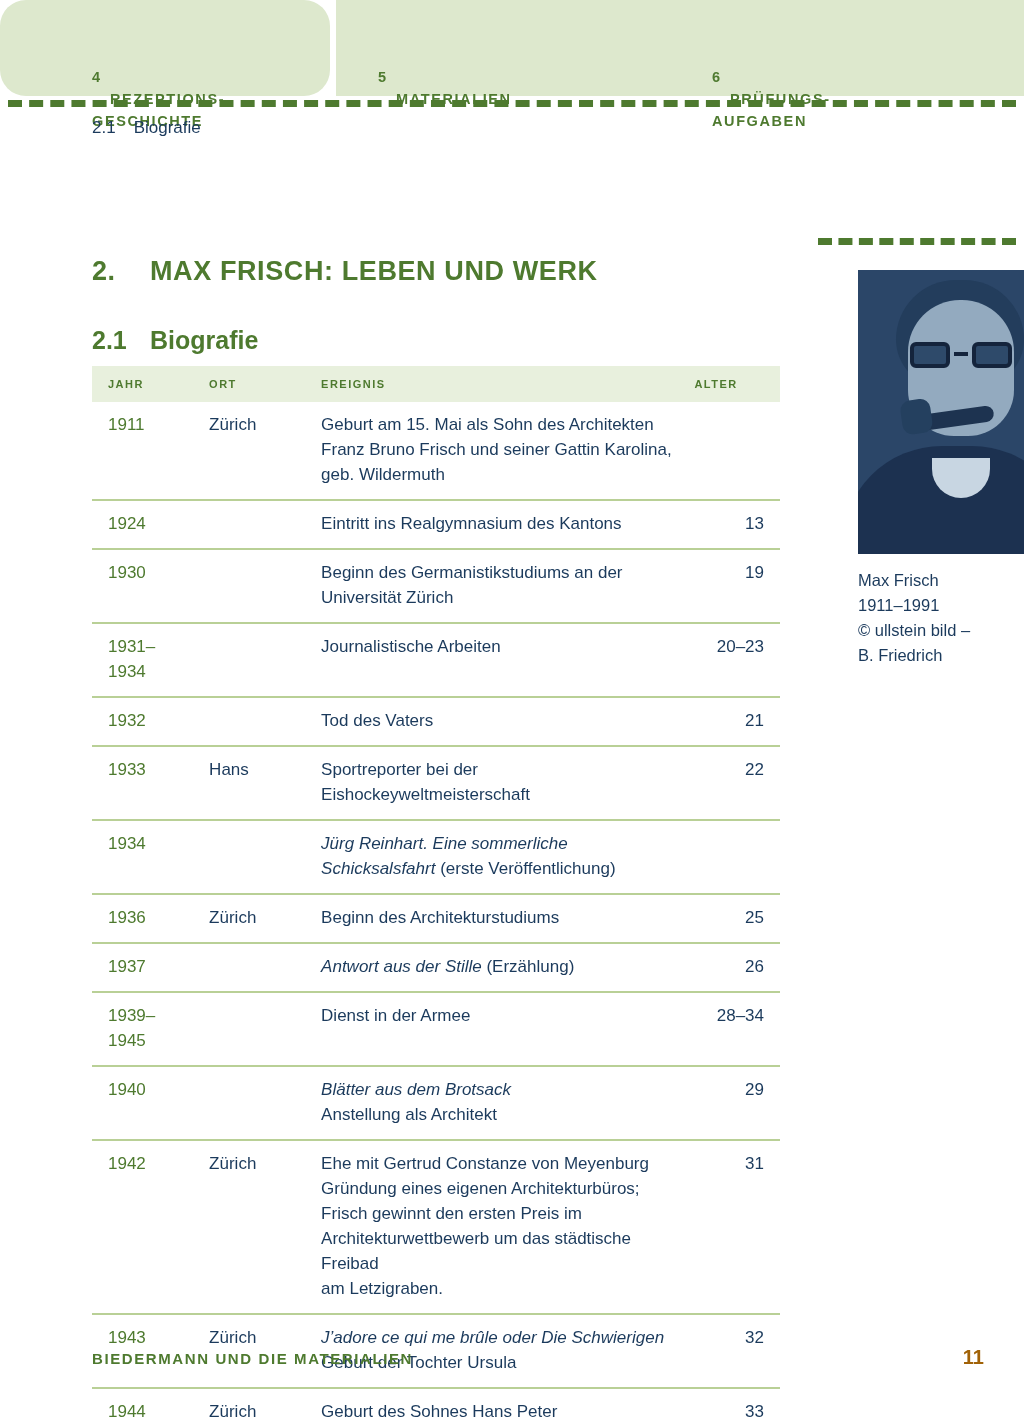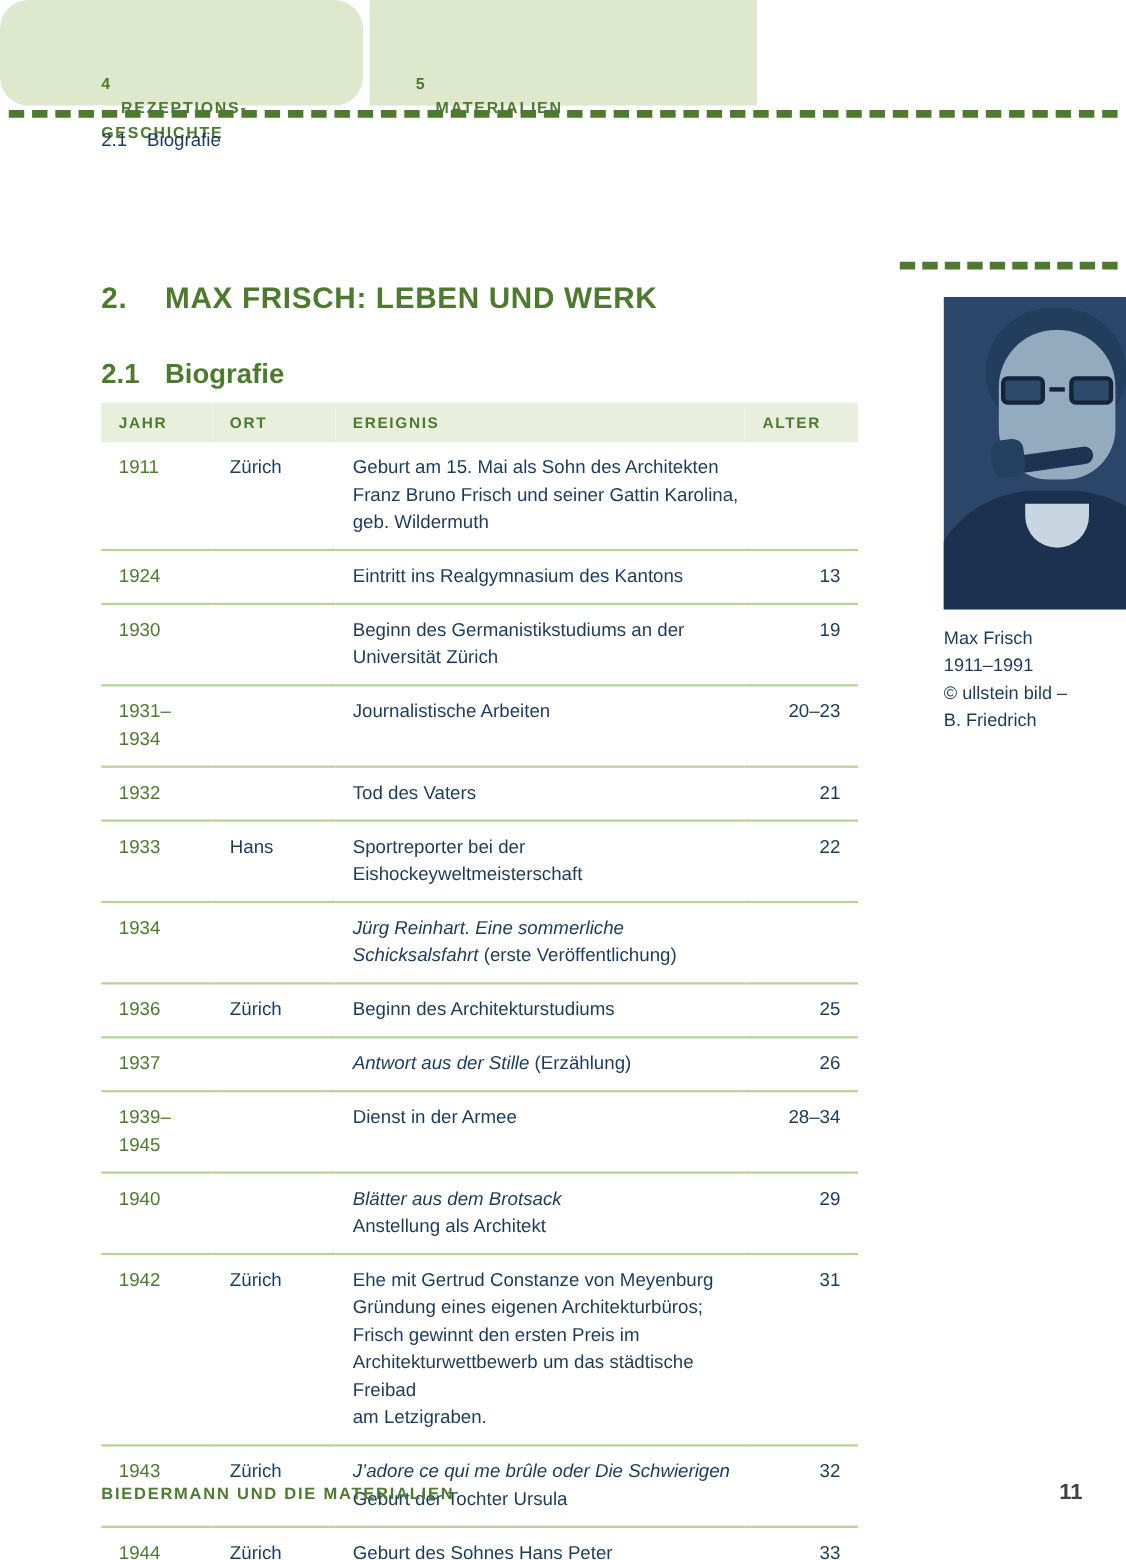--- a/index.html
+++ b/index.html
@@ -103,21 +103,21 @@
     position: absolute;
     left: 92px;
     top: 366px;
     width: 688px;
     border-collapse: collapse;
     font-size: 17px;
   }
   #bio-table thead th {
     background: #e8f0dd;
     color: #4e7a2f;
-    font-size: 14px;
+    font-size: 11px;
     letter-spacing: 1.5px;
     font-weight: bold;
     text-align: left;
     padding: 10px 0 10px 16px;
     border: none;
     height: 16px;
     vertical-align: middle;
   }
   #bio-table thead th.alter-h { text-align: left; padding-right: 16px; }
 
@@ -244,39 +244,46 @@
     color: #4e7a2f;
     font-weight: bold;
   }
   #page-number {
     position: absolute;
     left: 944px;
     top: 1346px;
     width: 40px;
     text-align: right;
     font-size: 20px;
-    color: #404040;
+    color: #a16207;
     font-weight: bold;
   }
 </style>
 </head>
 <body>
 
 <div class="topnav">
   <div class="tab" id="tab-0">
     <div class="tab-inner">
       <span class="tab-num">4</span>
       <span style="display:inline-block;width:18px"></span><span>REZEPTIONS-
 GESCHICHTE</span>
     </div>
   </div>
   <div class="tab" id="tab-1">
     <div class="tab-inner">
       <span class="tab-num">5</span>
       <span style="display:inline-block;width:18px"></span><span>MATERIALIEN</span>
+    </div>
+  </div>
+  <div class="tab" id="tab-2">
+    <div class="tab-inner">
+      <span class="tab-num">6</span>
+      <span style="display:inline-block;width:18px"></span><span>PRÜFUNGS-
+AUFGABEN</span>
     </div>
   </div>
 </div>
 
 <div class="dashed-rule" id="rule-top"></div>
 
 <div id="running-head">
   <span class="rh-num">2.1</span><span>Biografie</span>
 </div>
 

